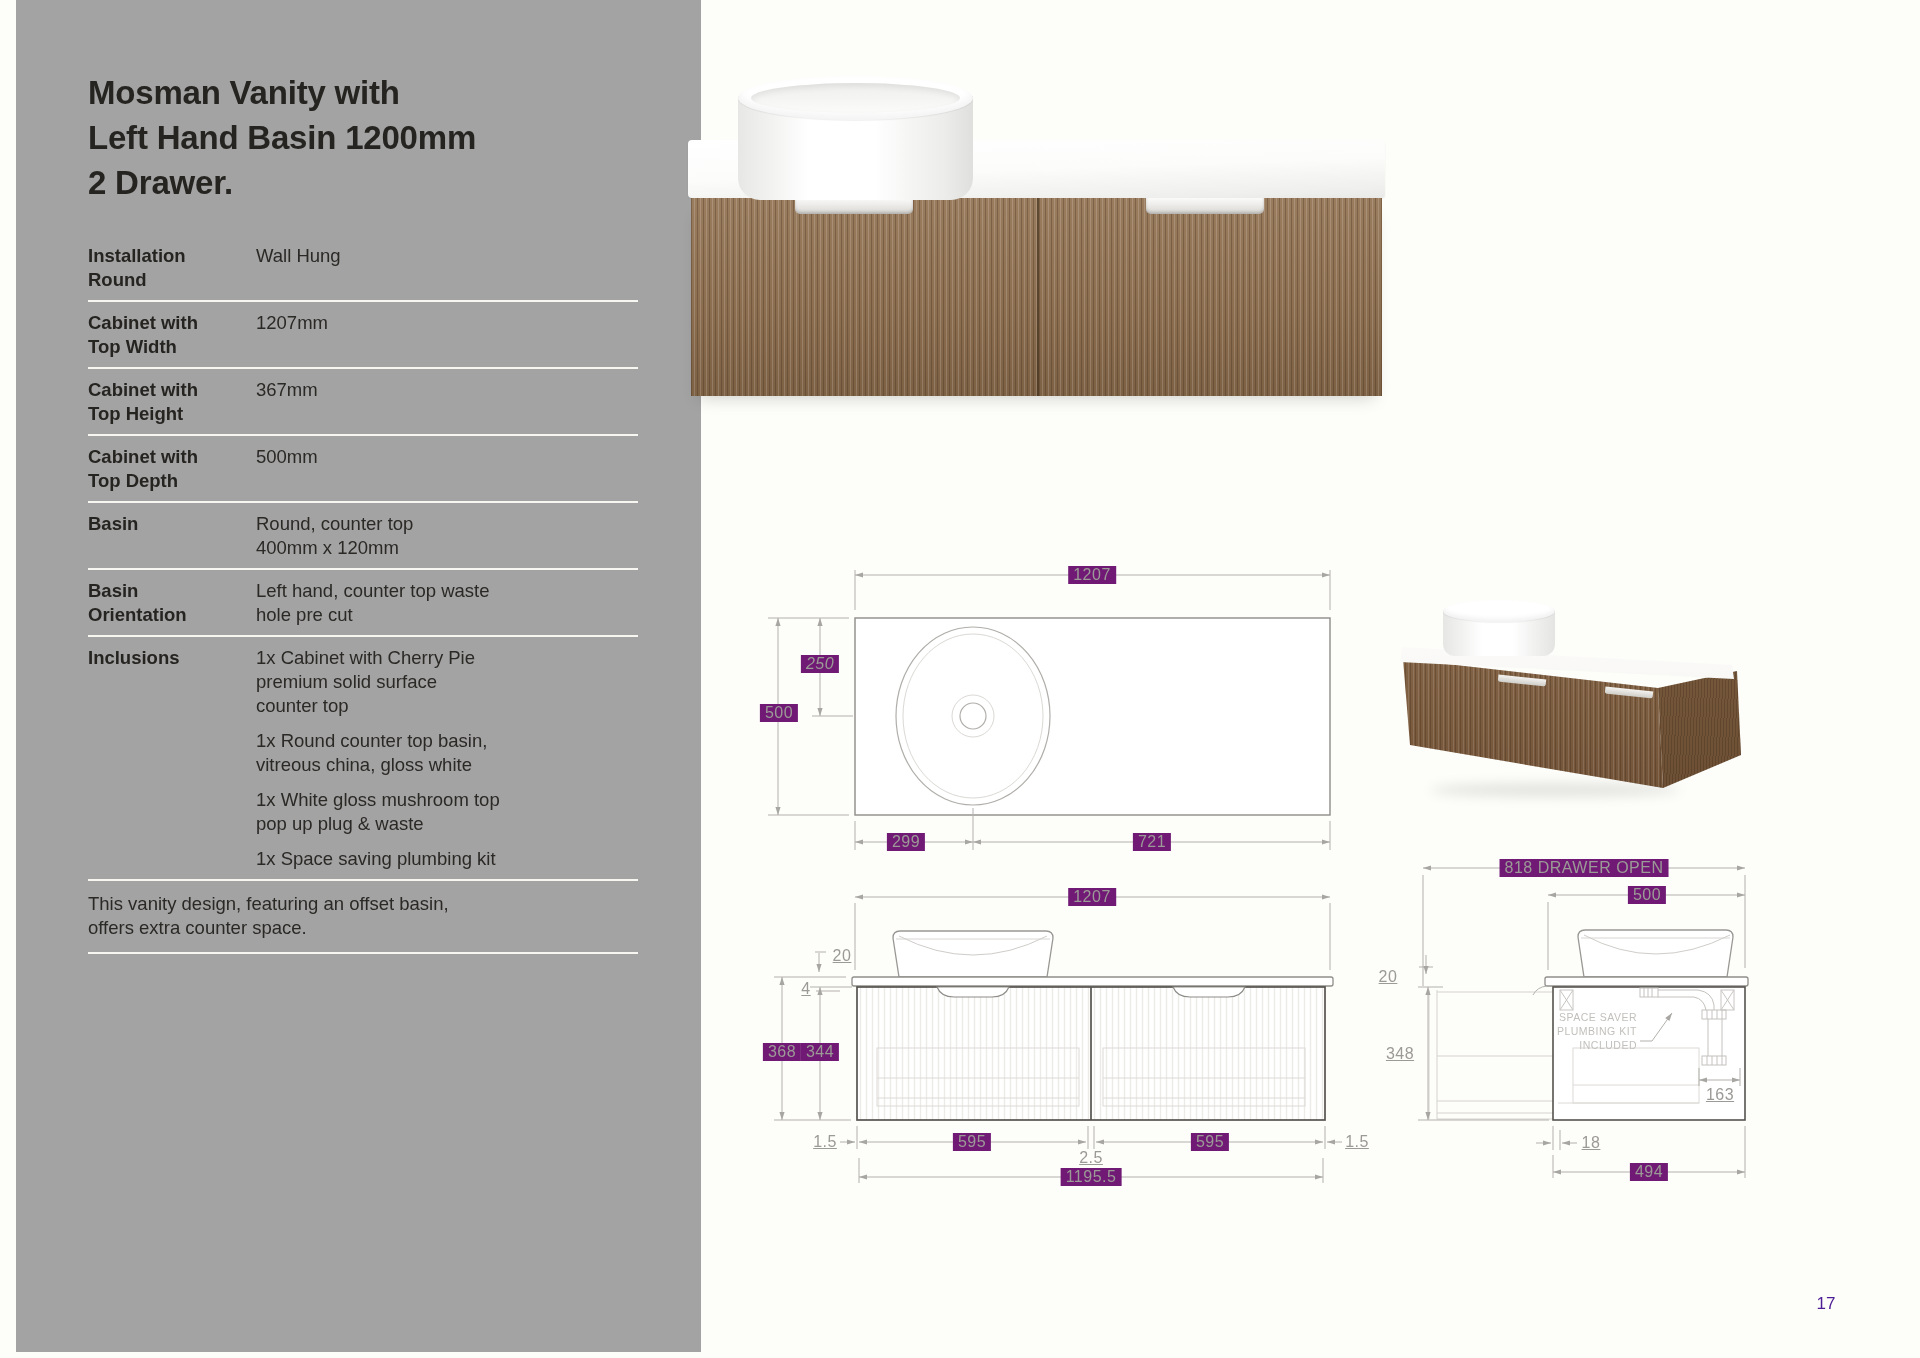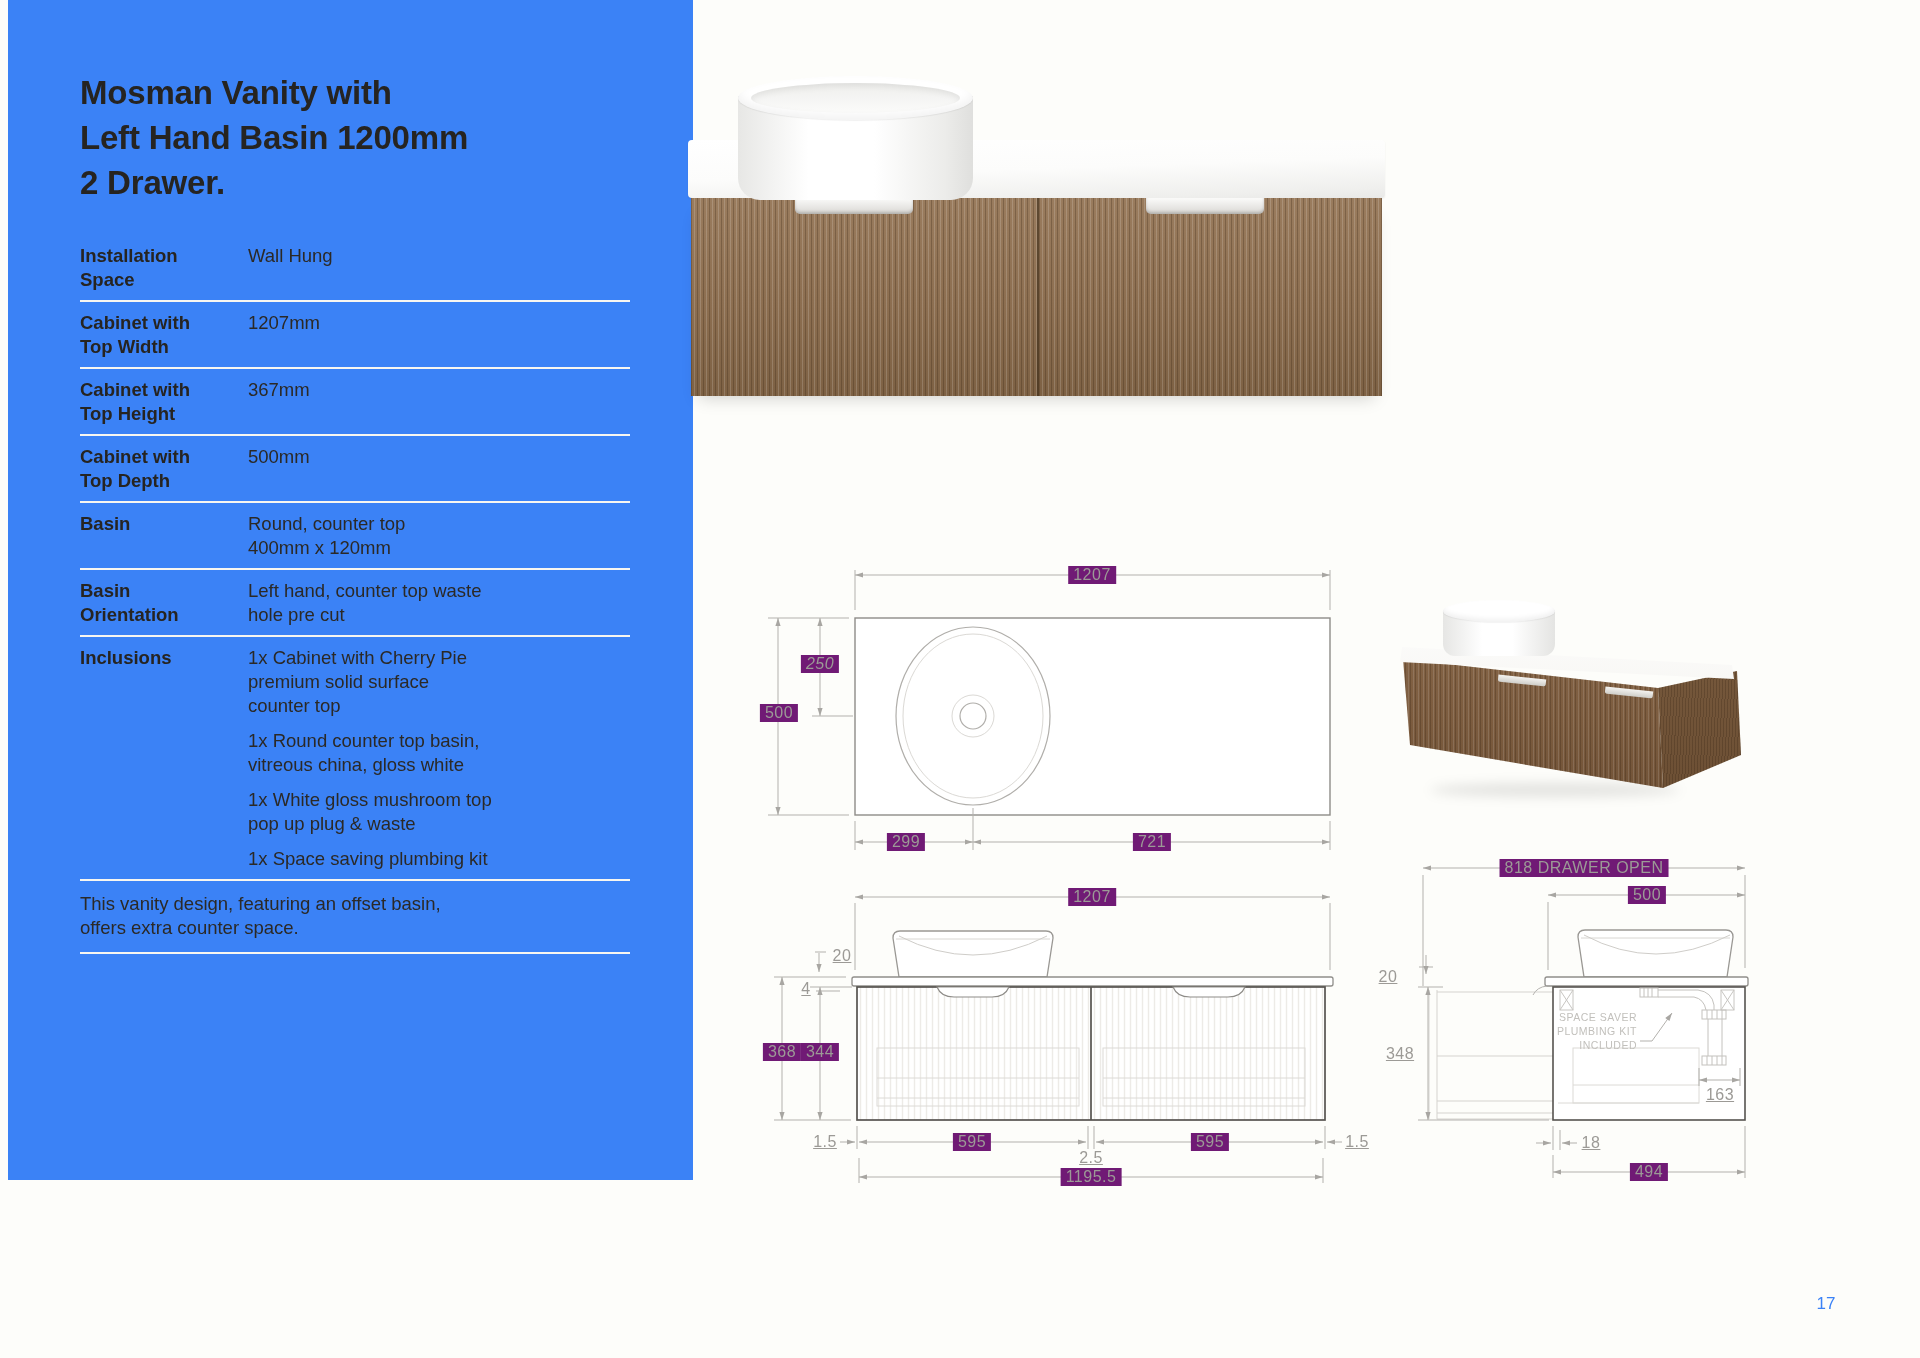--- a/index.html
+++ b/index.html
@@ -4,22 +4,22 @@
 <style>
   html,body{margin:0;padding:0;}
   body{
     width:1920px;height:1358px;position:relative;
     background:#fdfdfa;overflow:hidden;
     font-family:"Liberation Sans", sans-serif;
     color:#2b2926;
   }
   
   .sidebar{
-    position:absolute;left:8px;top:0;width:685px;height:1180px;
-    background:#3b82f6;
+    position:absolute;left:16px;top:0;width:685px;height:1352px;
+    background:#a3a3a3;
   }
   .sidebar-inner{position:absolute;left:72px;top:70px;width:556px;}
   .title{
     font-size:33px;line-height:45px;font-weight:700;color:#262421;
     white-space:pre-line;letter-spacing:-.2px;margin:0 0 30px 0;
   }
   .spec-table{width:550px;}
   .spec-row{
     display:grid;grid-template-columns:168px 1fr;
     padding:9px 0 8px;border-bottom:2px solid #f7f6f1;
@@ -117,36 +117,36 @@
     background:#701a75;padding:0 5px;white-space:nowrap;
   }
   .dim.nobg{background:transparent;padding:0;text-decoration:underline;}
   .plumb-note{
     position:absolute;left:1549px;top:1010px;width:88px;
     font-size:10.5px;line-height:14px;letter-spacing:.5px;color:#c2c0bc;
     text-align:right;white-space:pre-line;
   }
   .page-number{
     position:absolute;left:1806px;top:1294px;width:40px;text-align:center;
-    font-size:17px;color:#3b82f6;
+    font-size:17px;color:#4c1d95;
   }
 </style>
 </head>
 <body>
 
 <div class="sidebar">
   <div class="sidebar-inner">
     <h1 class="title">Mosman Vanity with
 Left Hand Basin 1200mm
 2 Drawer.</h1>
 
     <div class="spec-table">
       <div class="spec-row">
         <div class="spec-label">Installation
-Space</div>
+Round</div>
         <div class="spec-value">Wall Hung</div>
       </div>
       <div class="spec-row">
         <div class="spec-label">Cabinet with
 Top Width</div>
         <div class="spec-value">1207mm</div>
       </div>
       <div class="spec-row">
         <div class="spec-label">Cabinet with
 Top Height</div>

